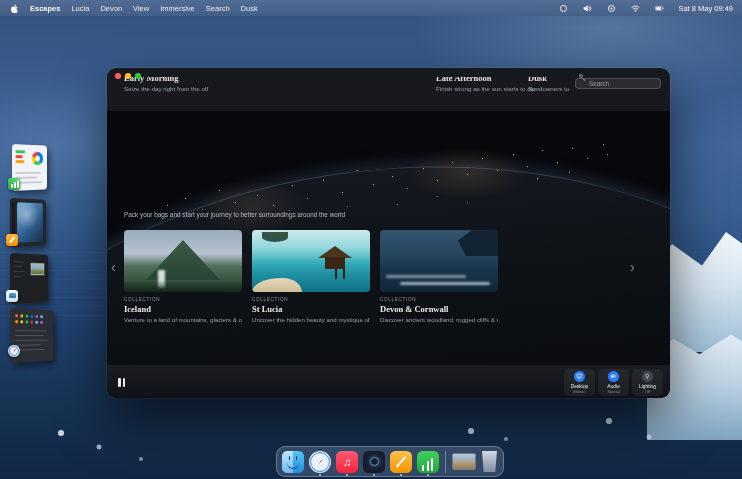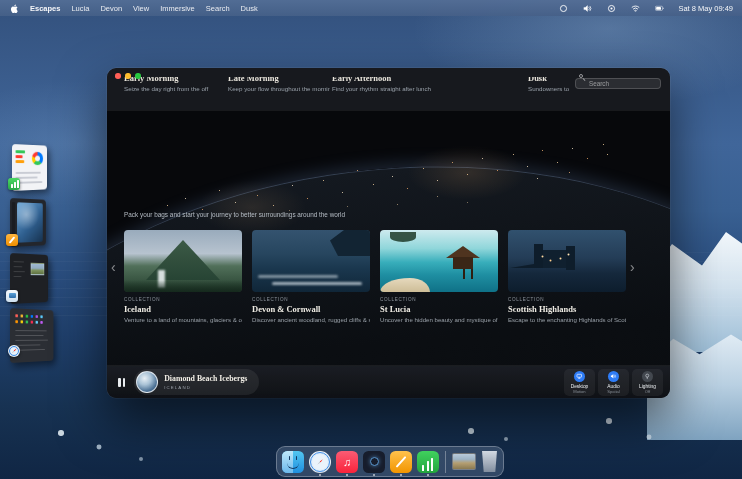--- a/index.html
+++ b/index.html
@@ -316,27 +316,23 @@
     <div class="searchbox">
       <span class="mag"></span>
       <input type="text" placeholder="Search" style="">
     </div>
 
     <div class="strip">
       <div class="strip-item si0">
         <div class="strip-title">Early Morning</div>
         <div class="strip-sub">Seize the day right from the off</div>
       </div>
-      <div class="strip-item si1">
-        <div class="strip-title">Late Morning</div>
-        <div class="strip-sub">Keep your flow throughout the morning</div>
-      </div>
-      <div class="strip-item si2">
-        <div class="strip-title">Early Afternoon</div>
-        <div class="strip-sub">Find your rhythm straight after lunch</div>
+      <div class="strip-item si3">
+        <div class="strip-title">Late Afternoon</div>
+        <div class="strip-sub">Finish strong as the sun starts to dip</div>
       </div>
       <div class="strip-item si4">
         <div class="strip-title">Dusk</div>
         <div class="strip-sub">Sundowners to herald in the night wor…</div>
       </div>
     </div>
     <div class="strip-divider"></div>
 
     <div class="hero">
       <div class="earth"></div>
@@ -350,72 +346,54 @@
     <div class="cards">
       <div class="card">
         <div class="card-img img-iceland">
           <span class="shape iceland-mtn"></span>
             <span class="shape iceland-fall"></span>
             <span class="shape iceland-fg"></span>
         </div>
         <div class="card-kicker">COLLECTION</div>
         <div class="card-name">Iceland</div>
         <div class="card-desc">Venture to a land of mountains, glaciers &amp; otherw…</div>
-      </div>
-      <div class="card">
-        <div class="card-img img-devon">
-          <span class="shape devon-cliff"></span>
-            <span class="shape devon-foam1"></span>
-            <span class="shape devon-foam2"></span>
-        </div>
-        <div class="card-kicker">COLLECTION</div>
-        <div class="card-name">Devon &amp; Cornwall</div>
-        <div class="card-desc">Discover ancient woodland, rugged cliffs &amp; secret…</div>
       </div>
       <div class="card">
         <div class="card-img img-stlucia">
           <span class="shape lucia-palm"></span>
             <span class="shape lucia-roof"></span>
             <span class="shape lucia-hut"></span>
           <span class="shape lucia-post"></span>
             <span class="shape lucia-sand"></span>
         </div>
         <div class="card-kicker">COLLECTION</div>
         <div class="card-name">St Lucia</div>
         <div class="card-desc">Uncover the hidden beauty and mystique of this i…</div>
       </div>
       <div class="card">
-        <div class="card-img img-scot">
-          <span class="shape scot-bridge"></span>
-            <span class="shape scot-castle"></span>
-            <span class="shape scot-tower"></span>
-          <span class="shape scot-lights"></span>
+        <div class="card-img img-devon">
+          <span class="shape devon-cliff"></span>
+            <span class="shape devon-foam1"></span>
+            <span class="shape devon-foam2"></span>
         </div>
         <div class="card-kicker">COLLECTION</div>
-        <div class="card-name">Scottish Highlands</div>
-        <div class="card-desc">Escape to the enchanting Highlands of Scotland…</div>
+        <div class="card-name">Devon &amp; Cornwall</div>
+        <div class="card-desc">Discover ancient woodland, rugged cliffs &amp; secret…</div>
       </div>
     </div>
 
     <div class="chev chev-left">‹</div>
     <div class="chev chev-right">›</div>
 
 
     <div class="player">
       <span class="pause-btn">
           <i></i>
           <i></i>
         </span>
-      <span class="np-pill">
-        <span class="np-thumb"></span>
-        <span>
-          <div class="np-title">Diamond Beach Icebergs</div>
-          <div class="np-sub">ICELAND</div>
-        </span>
-      </span>
       <span class="env-group">
         <span class="env-tile">
           <span class="env-circle env-blue">
             <svg viewBox="0 0 10 10" fill="none" stroke="#fff" stroke-width="1">
                 <rect x="1.5" y="2" width="7" height="4.5" rx="0.8"></rect>
                 <path d="M5 6.5v1.5 M3.4 8.3h3.2"></path>
               </svg>
           </span>
           <span class="env-label">Desktop</span>
           <span class="env-sub">Motion</span>

